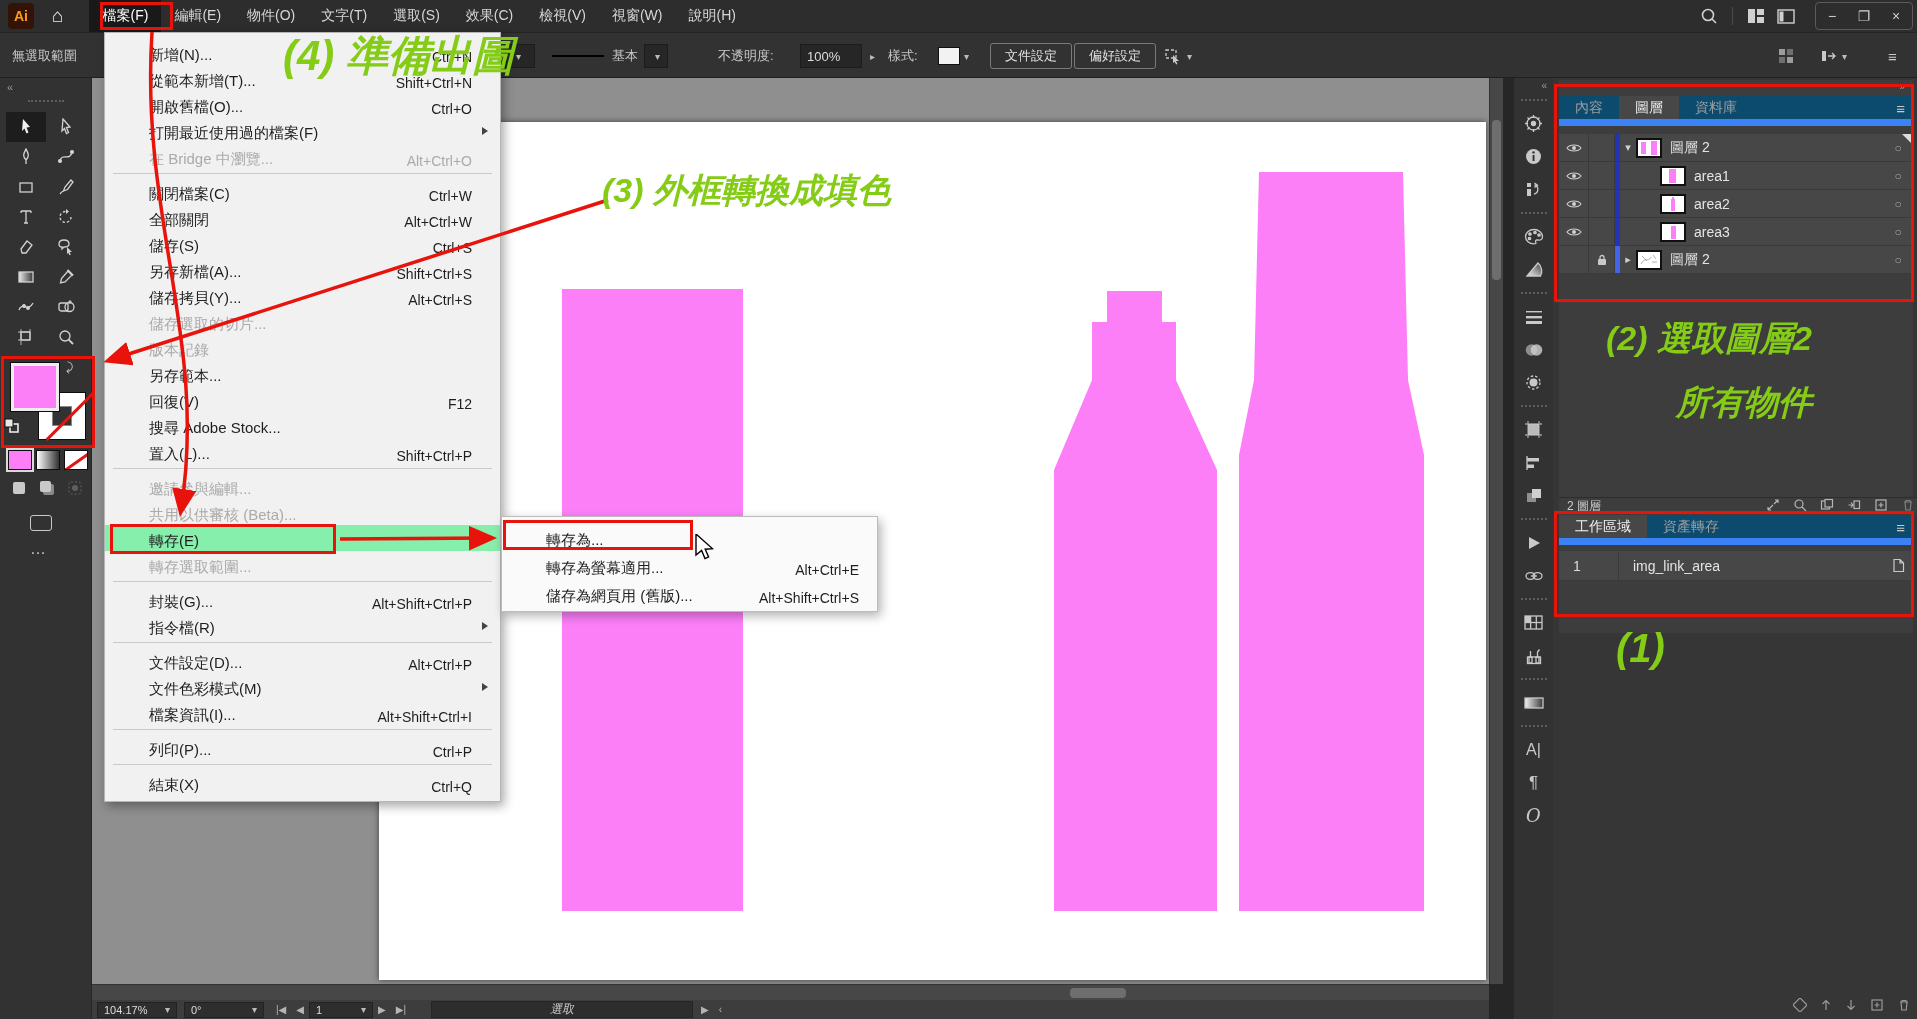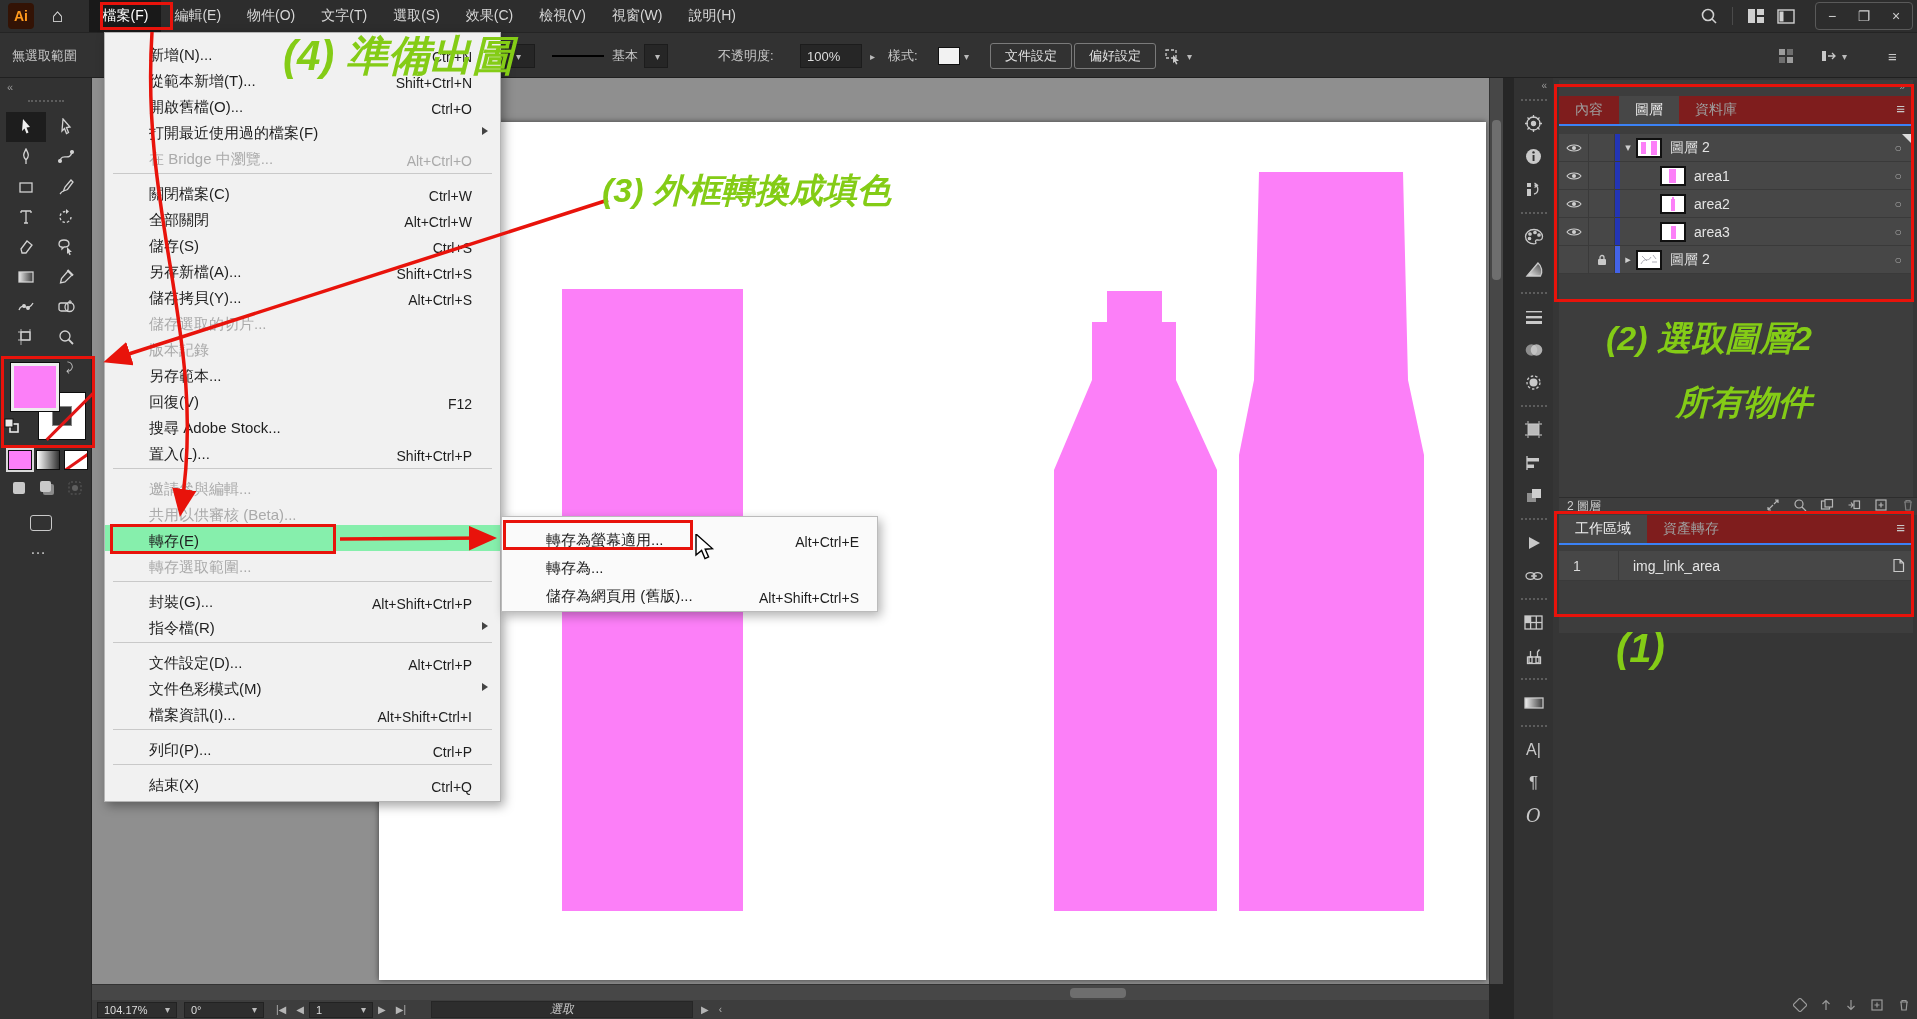--- a/index.html
+++ b/index.html
@@ -66,21 +66,21 @@
   
   #dock{left:1513px;top:78px;width:40px;height:941px;background:#323232;border-left:1px solid #262626;z-index:4;}
   .dock-sep{border-top:2px dotted #5d5d5d;width:26px;margin:6px auto 6px auto;}
   .dcell{height:33px;display:flex;align-items:center;justify-content:center;color:#c9c9c9;}
   .dcell svg{stroke:#c9c9c9;fill:none;stroke-width:1.3;}
   .dtext{font-size:15px;color:#c9c9c9;}
   
   #panels{left:1553px;top:78px;width:364px;height:941px;background:#363636;z-index:4;}
   .ptopstrip{height:16px;position:relative;}
   .ptopstrip span{position:absolute;right:8px;top:1px;color:#9a9a9a;font-size:10px;}
-  .ptabs{display:flex;height:30px;background:#7f1d1d;border-bottom:2px solid #3b82f6;position:relative;}
+  .ptabs{display:flex;height:30px;background:#0c4a6e;border-bottom:7px solid #3b82f6;position:relative;}
   .ptab{padding:0 16px;display:flex;align-items:center;color:#9e9e9e;font-size:14px;}
   .ptab.active{background:#474747;color:#f0f0f0;}
   .phamb{position:absolute;right:8px;top:4px;color:#c9c9c9;font-size:15px;}
   .lrow{display:flex;height:28px;background:#474747;border-bottom:1px solid #3a3a3a;align-items:center;position:relative;}
   .cell-eye{width:30px;border-right:1px solid #3a3a3a;display:flex;align-items:center;justify-content:center;height:100%;}
   .cell-lock{width:26px;border-right:1px solid #3a3a3a;display:flex;align-items:center;justify-content:center;height:100%;}
   .bluebar{width:5px;height:100%;}
   .lay-chev{color:#cfcfcf;font-size:11px;width:16px;text-align:center;}
   .thumb{width:26px;height:20px;background:#fff;border:2px solid #101010;display:flex;align-items:center;justify-content:center;}
   .lname{color:#e4e4e4;font-size:14px;margin-left:8px;flex:1;}
@@ -900,27 +900,27 @@
 
       <div class="mi">
         <span class="mi-l">結束(X)</span>
         <span class="mi-s">Ctrl+Q</span>
       </div>
     </div>
 
   <div id="exportsub" class="abs">
 
       <div class="mi">
+        <span class="mi-l">轉存為...</span>
+        <span class="mi-s"></span>
+      </div>
+
+      <div class="mi">
         <span class="mi-l">轉存為螢幕適用...</span>
         <span class="mi-s">Alt+Ctrl+E</span>
-      </div>
-
-      <div class="mi">
-        <span class="mi-l">轉存為...</span>
-        <span class="mi-s"></span>
       </div>
 
       <div class="mi">
         <span class="mi-l">儲存為網頁用 (舊版)...</span>
         <span class="mi-s">Alt+Shift+Ctrl+S</span>
       </div>
     </div>
 
   <svg id="overlay">
     <defs>

